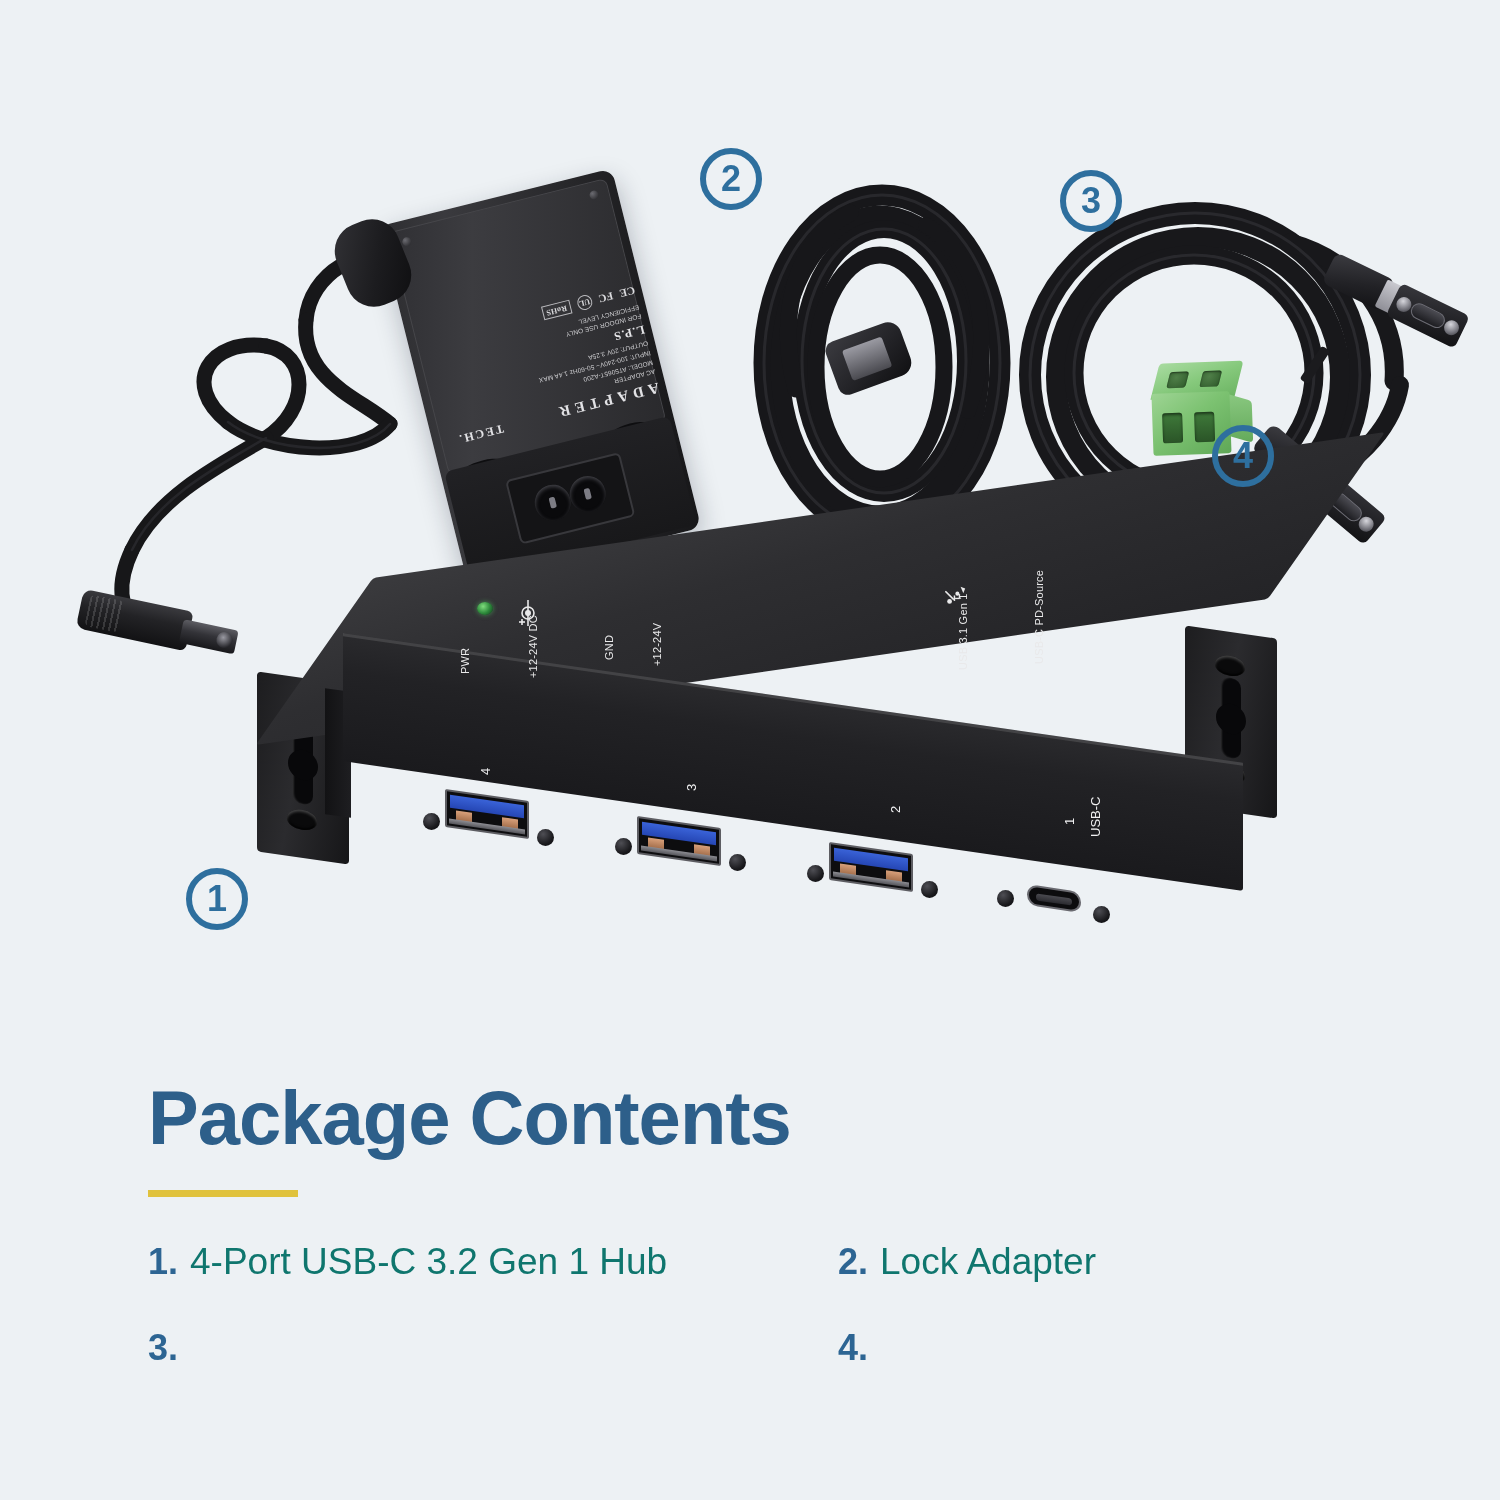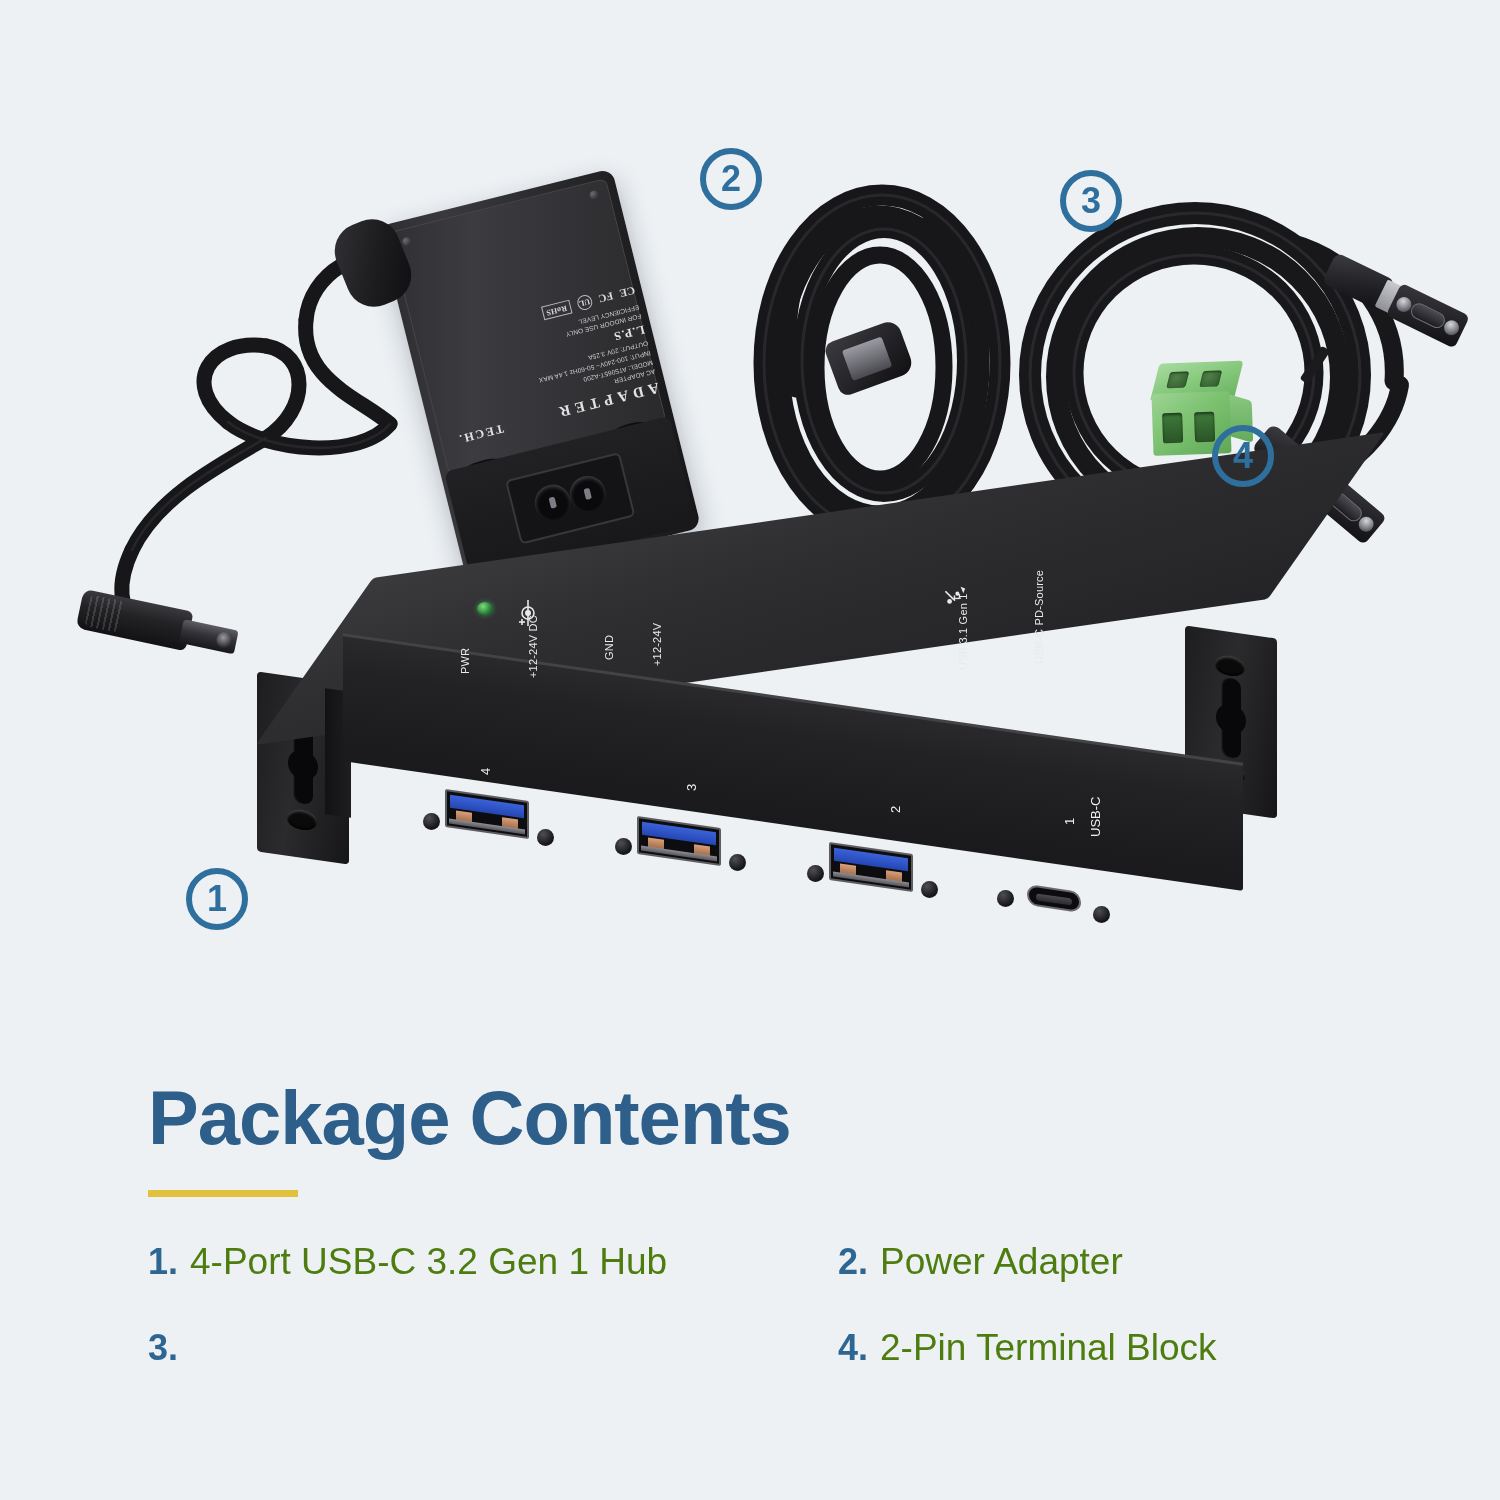--- a/index.html
+++ b/index.html
@@ -666,21 +666,21 @@
     gap: 12px;
   }
   .content-item .num {
     font-size: 36px;
     font-weight: bold;
     color: #2d6593;
     font-family: "Liberation Sans", sans-serif;
   }
   .content-item .label {
     font-size: 37px;
-    color: #4d7c0f;
+    color: #0f766e;
     font-family: "Liberation Sans", sans-serif;
     text-align: right;
   }
 </style>
 </head>
 <body>
 
 <div id="stage">
 
   <div class="photo-area">
@@ -923,25 +923,24 @@
     <h1 class="headline">Package Contents</h1>
     <div class="accent-bar"></div>
 
     <div class="contents-grid">
       <div class="content-item">
         <span class="num">1.</span>
         <span class="label">4-Port USB-C 3.2 Gen 1 Hub</span>
       </div>
       <div class="content-item">
         <span class="num">2.</span>
-        <span class="label">Power Adapter</span>
+        <span class="label">Lock Adapter</span>
       </div>
       <div class="content-item">
         <span class="num">3.</span>
       </div>
       <div class="content-item">
         <span class="num">4.</span>
-        <span class="label">2-Pin Terminal Block</span>
       </div>
     </div>
   </div>
 
 </div>
 
 </body></html>

